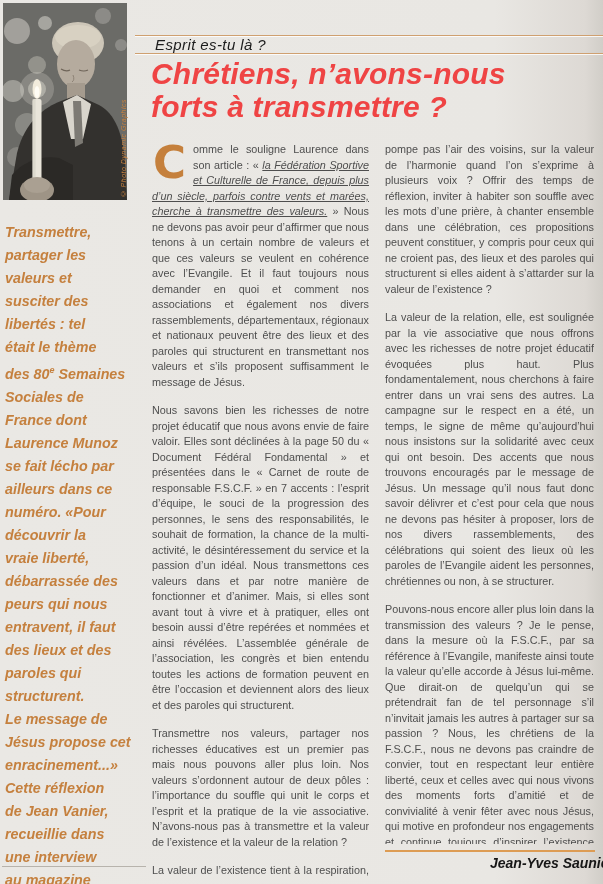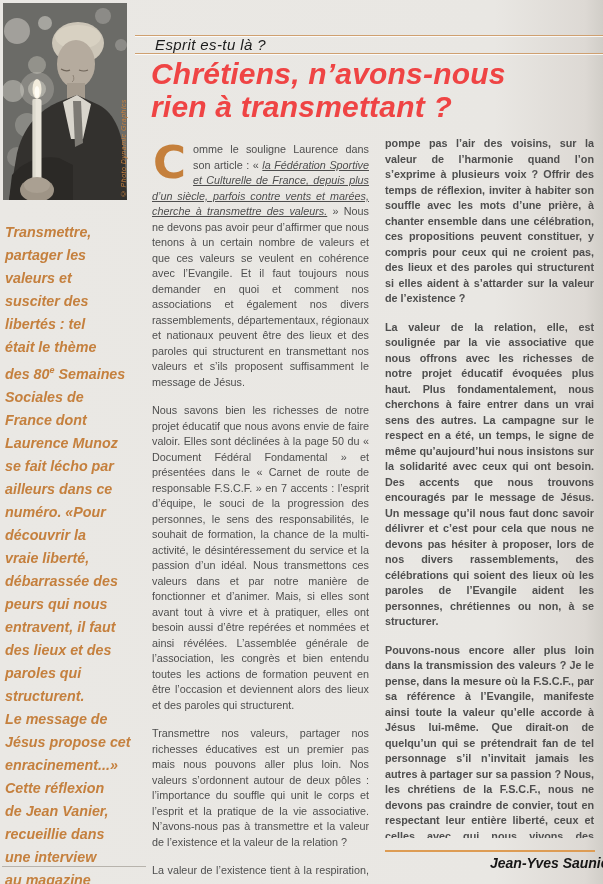--- a/index.html
+++ b/index.html
@@ -39,21 +39,21 @@
   }
   .sidebar sup{font-size:9px;}
   .sidebar-endrule{left:2px;top:866px;width:144px;border-top:1px solid #b7b3ac;}
   
   .col{
     color:#4e4e4e;font-size:10.8px;line-height:15.5px;text-align:justify;
     overflow:hidden;
   }
   .col p{margin:0 0 13px 0;}
   .col1{left:152px;top:142px;width:217px;height:738px;}
-  .col2{left:385px;top:136px;width:209px;height:702px;font-weight:bold;}
+  .col2{left:385px;top:142px;width:209px;height:702px;}
   .dropcap{
     float:left;font-size:45px;line-height:35px;font-weight:700;
     color:#c5803c;padding:3px 7px 0 1px;font-style:normal;
     font-family:"DejaVu Sans",sans-serif;
   }
   .quote-em{font-style:italic;text-decoration:underline;}
   
   .byline-rule{left:385px;top:850px;width:210px;border-top:2px solid #dd9c54;}
   .byline{
     left:404px;top:855px;width:210px;text-align:right;
@@ -94,21 +94,21 @@
     <ellipse cx="34" cy="187" rx="17" ry="12" fill="#9e9486"></ellipse>
     <ellipse cx="34" cy="182" rx="13" ry="8" fill="#aaa092"></ellipse>
   </svg>
   <div class="photo-credit">© Photo  Dynamic  Graphics</div>
 </div>
 
 <div class="abs rule rule-k1"></div>
 <div class="abs kicker">Esprit es-tu là ?</div>
 <div class="abs rule rule-k2"></div>
 
-<h1 class="abs title"><span>Chrétiens, n’avons-nous</span><br><span>rien à transmettant ?</span></h1>
+<h1 class="abs title"><span>Chrétiens, n’avons-nous</span><br><span>forts à transmettre ?</span></h1>
 
 <div class="abs sidebar"><span>Transmettre,
 partager les
 valeurs et
 susciter des
 libertés : tel
 était le thème
 des 80</span><sup>e</sup><span> Semaines
 Sociales de
 France dont

